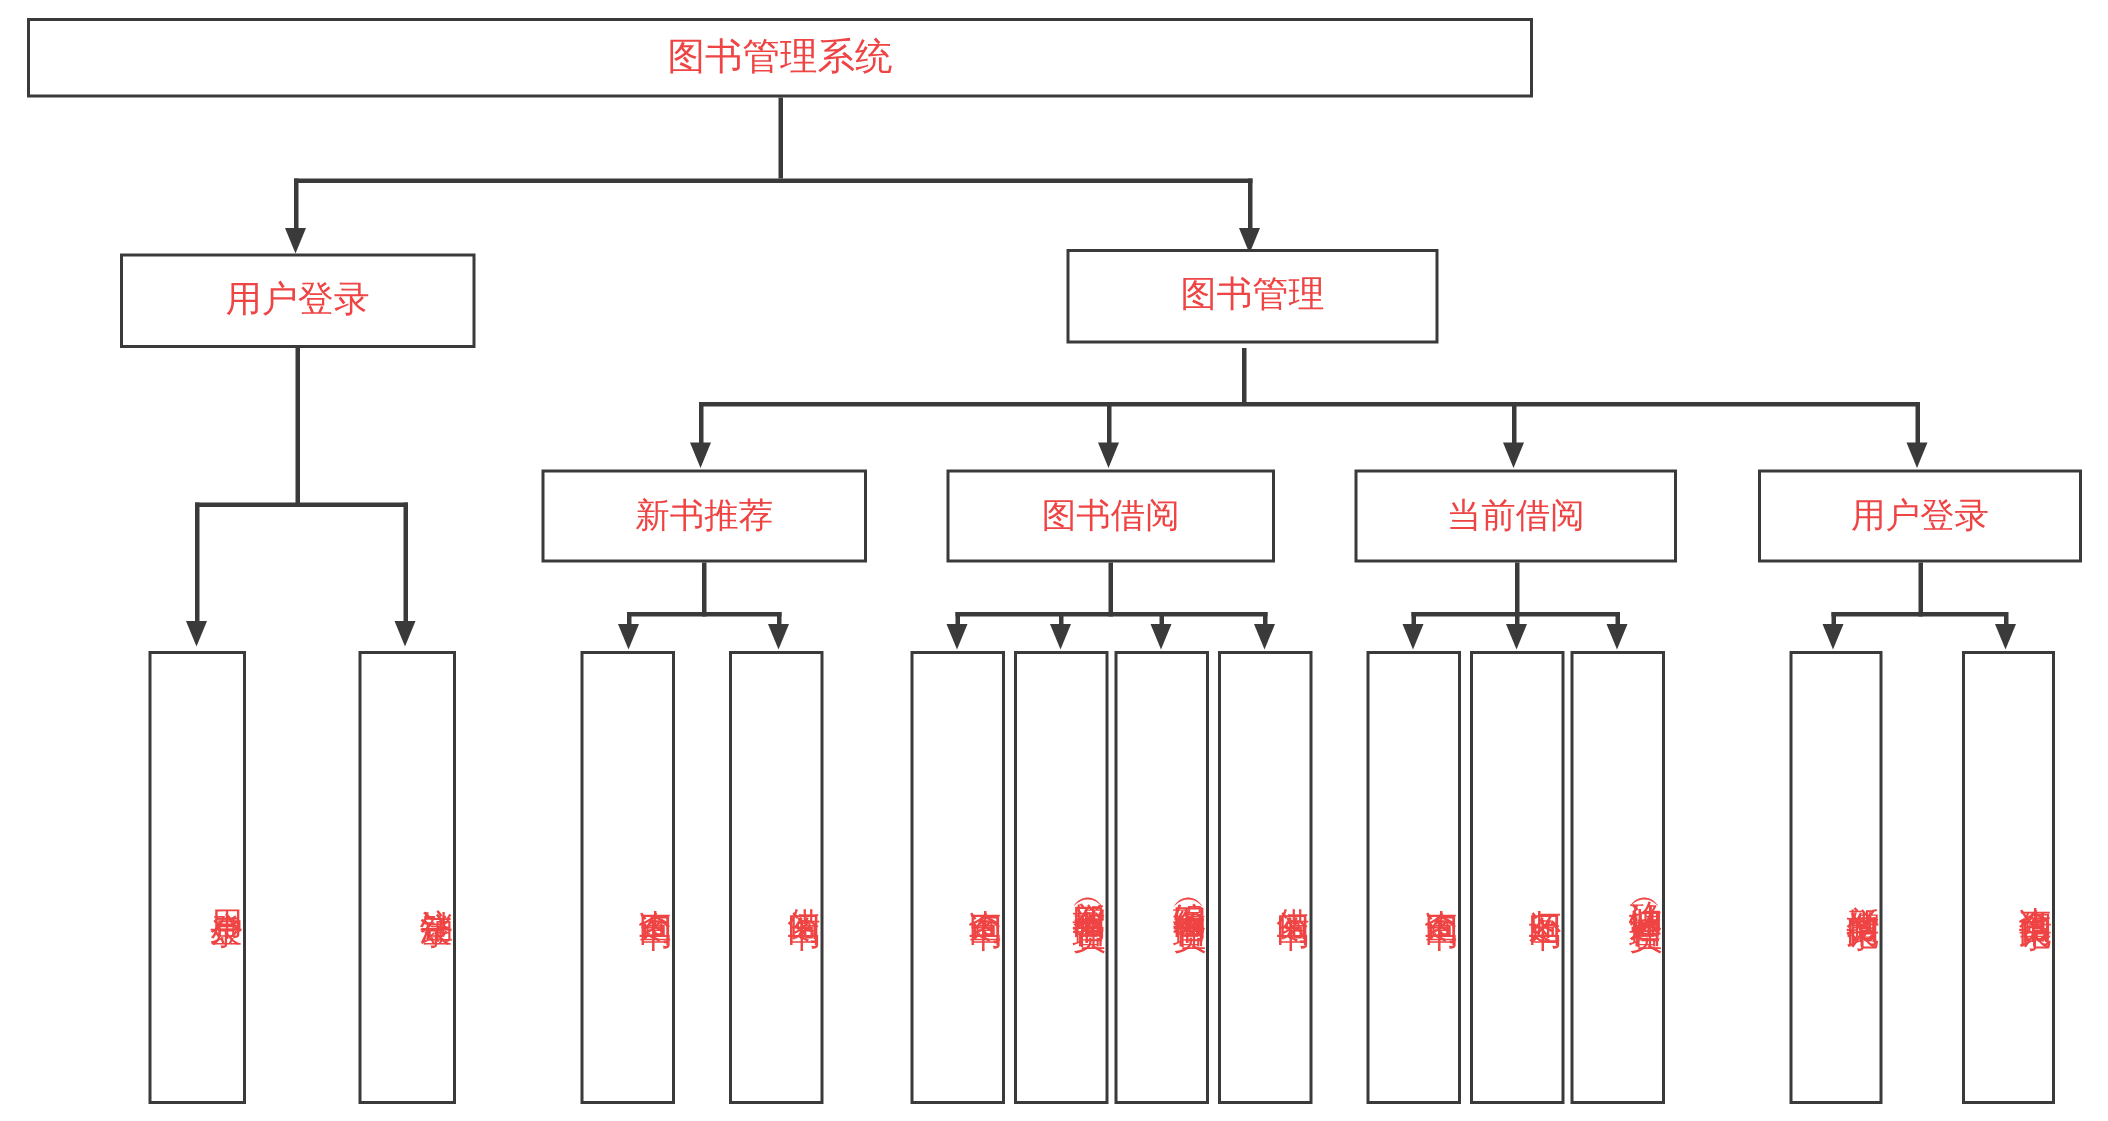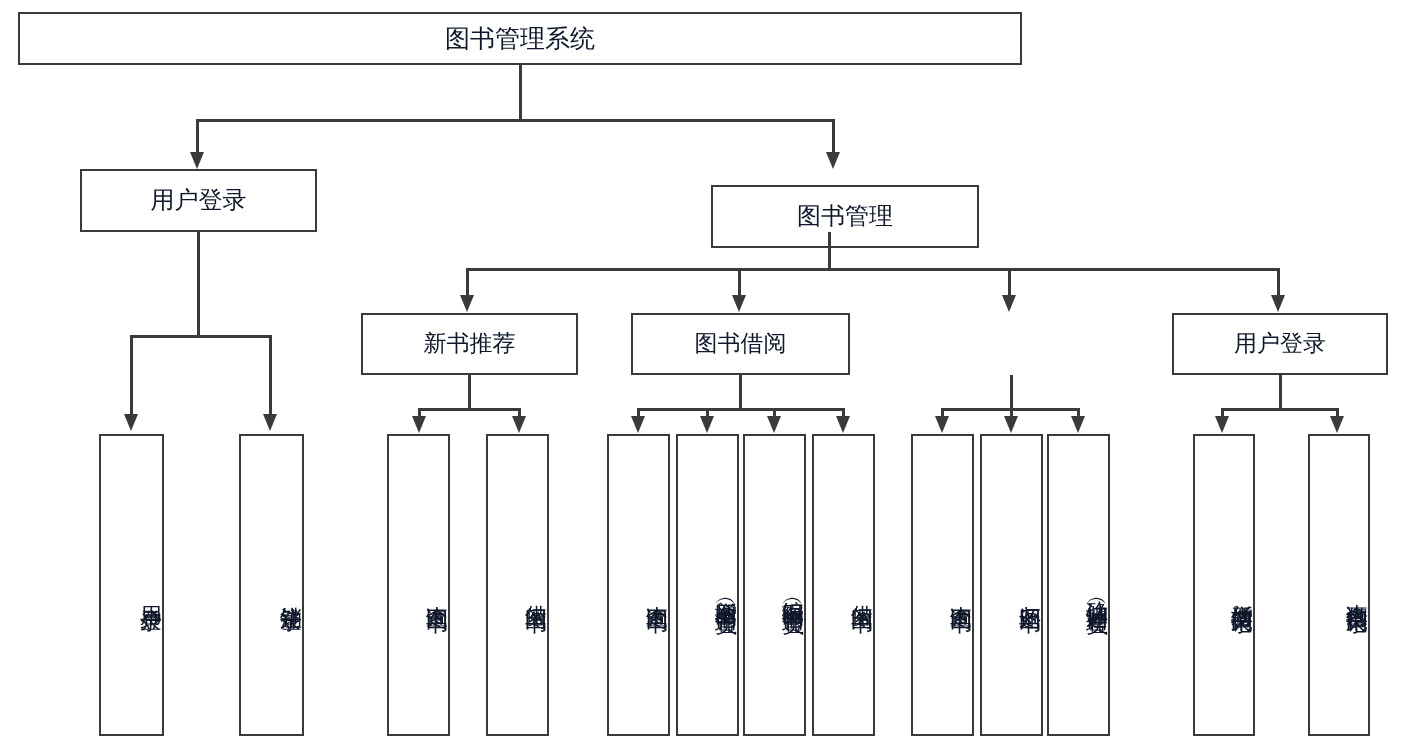--- a/index.html
+++ b/index.html
@@ -20,21 +20,21 @@
   }
   .node {
     position: absolute;
     box-sizing: border-box;
     border: 2px solid #3a3a3a;
     background: #ffffff;
     display: flex;
     align-items: center;
     justify-content: center;
     text-align: center;
-    color: #0f172a;
+    color: #ef4444;
     line-height: 1.18;
   }
   .node.root      { font-size: 25px; }
   .node.level2    { font-size: 24px; }
   .node.level3    { font-size: 23px; }
   .node.leaf {
     font-size: 22px;
     writing-mode: vertical-rl;
     text-orientation: upright;
     align-items: flex-start;
@@ -83,21 +83,21 @@
 
   <div class="conn v" style="left:196px; top:119px; height:36px;"></div>
   <div class="arrow" style="left:190px; top:152px;"></div>
 
   <div class="conn v" style="left:832px; top:119px; height:36px;"></div>
   <div class="arrow" style="left:826px; top:152px;"></div>
 
   <div class="node level2" style="left:80px; top:169px; width:237px; height:63px;">
     <span>用户登录</span>
   </div>
-  <div class="node level2" style="left:711px; top:185px; width:268px; height:63px;">
+  <div class="node level2" style="left:711px; top:166px; width:248px; height:63px;">
     <span>图书管理</span>
   </div>
 
   <div class="conn v" style="left:197px; top:232px; height:106px;"></div>
   <div class="conn h" style="left:130px; top:335px; width:142px;"></div>
   <div class="conn v" style="left:130px; top:335px; height:82px;"></div>
   <div class="arrow" style="left:124px; top:414px;"></div>
   <div class="conn v" style="left:269px; top:335px; height:82px;"></div>
   <div class="arrow" style="left:263px; top:414px;"></div>
 
@@ -111,20 +111,23 @@
   <div class="conn v" style="left:1008px; top:268px; height:30px;"></div>
   <div class="arrow" style="left:1002px; top:295px;"></div>
   <div class="conn v" style="left:1277px; top:268px; height:30px;"></div>
   <div class="arrow" style="left:1271px; top:295px;"></div>
 
   <div class="node level3" style="left:361px; top:313px; width:217px; height:62px;">
     <span>新书推荐</span>
   </div>
   <div class="node level3" style="left:631px; top:313px; width:219px; height:62px;">
     <span>图书借阅</span>
+  </div>
+  <div class="node level3" style="left:903px; top:313px; width:215px; height:62px;">
+    <span>当前借阅</span>
   </div>
   <div class="node level3" style="left:1172px; top:313px; width:216px; height:62px;">
     <span>用户登录</span>
   </div>
 
   <div class="conn v" style="left:468px; top:375px; height:36px;"></div>
   <div class="conn h" style="left:418px; top:408px; width:103px;"></div>
   <div class="conn v" style="left:418px; top:408px; height:11px;"></div>
   <div class="arrow" style="left:412px; top:416px;"></div>
   <div class="conn v" style="left:518px; top:408px; height:11px;"></div>

